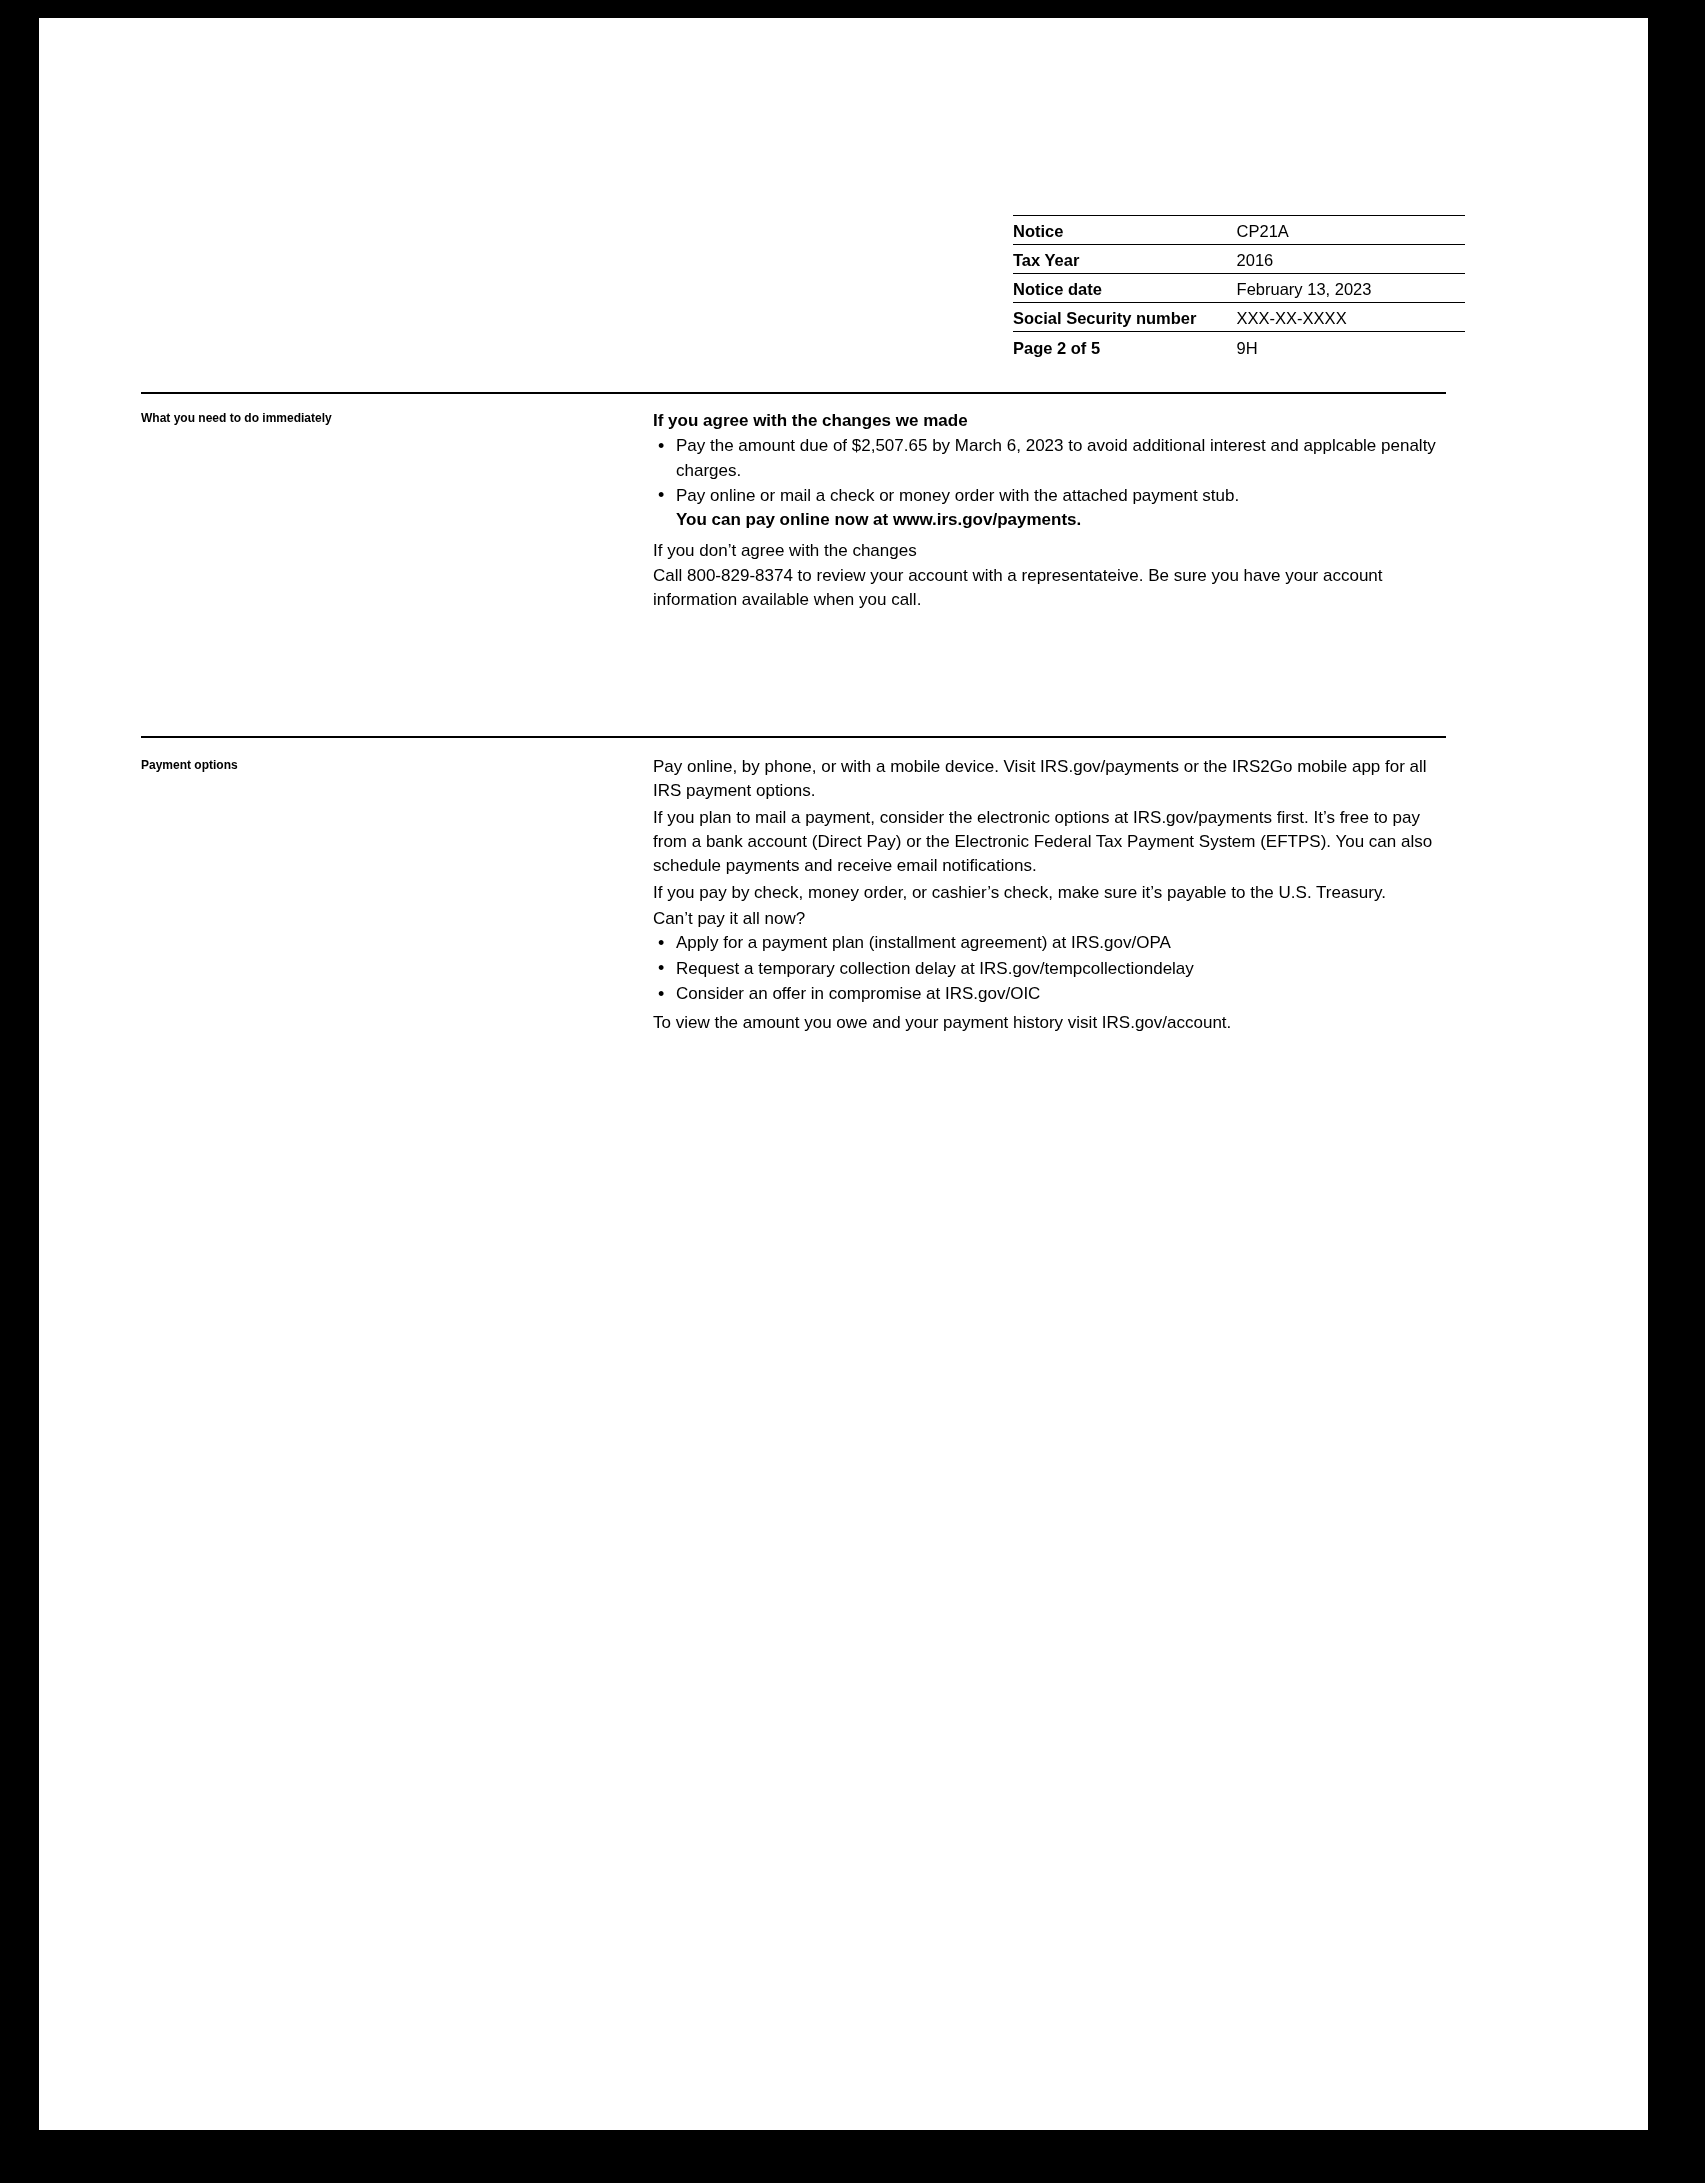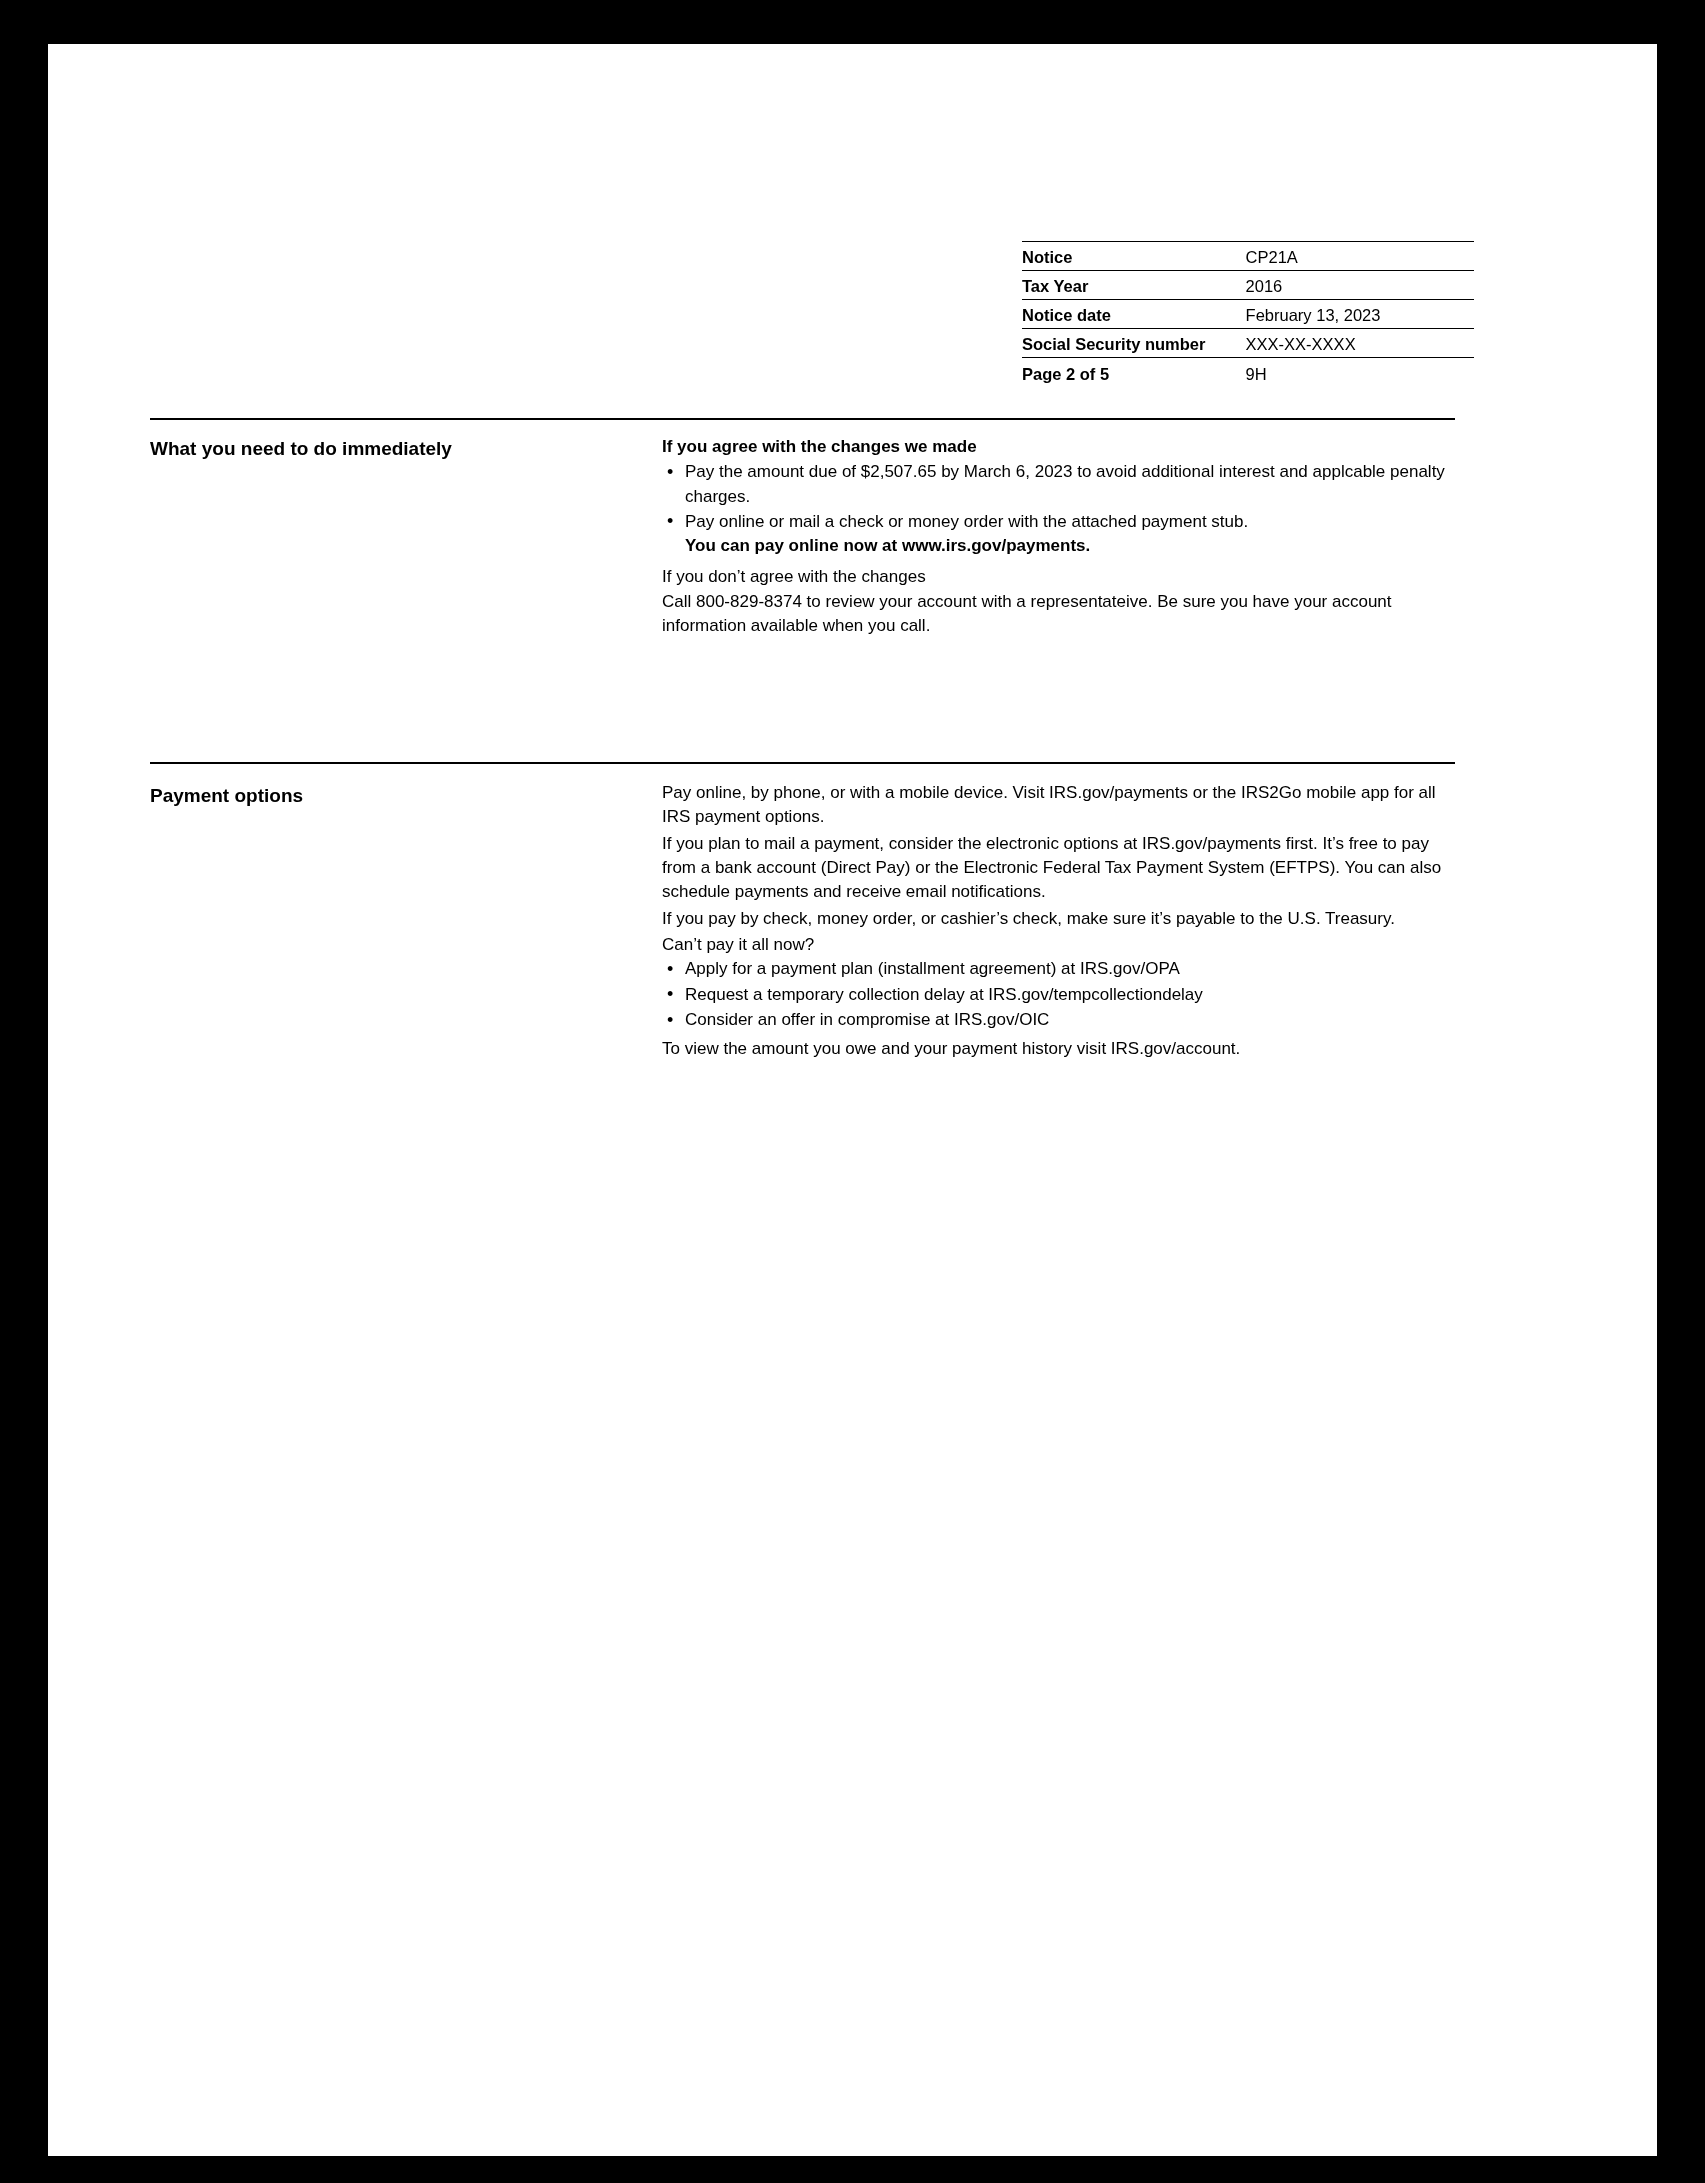--- a/index.html
+++ b/index.html
@@ -17,26 +17,25 @@
   .page-shadow {
     position: absolute;
     left: 38px;
     top: 31px;
     width: 1629px;
     height: 2120px;
     background: #000000;
   }
   .page {
     position: absolute;
-    left: 48px;
+    left: 39px;
     top: 18px;
     width: 1609px;
     height: 2112px;
     background: #ffffff;
-    margin-top: 26px;
   }
   .inner {
     position: absolute;
     left: 0;
     top: 0;
     width: 1609px;
     height: 2112px;
   }
 
   
@@ -83,21 +82,21 @@
     background: #000000;
   }
   #rule-1 { top: 374px; }
   #rule-2 { top: 718px; }
 
   
   .section-title {
     position: absolute;
     left: 102px;
     width: 516px;
-    font-size: 19px;
+    font-size: 12px;
     font-weight: bold;
     color: #000000;
     line-height: 1.25;
   }
   .section-body {
     position: absolute;
     left: 614px;
     width: 792px;
     font-size: 17px;
     color: #000000;

